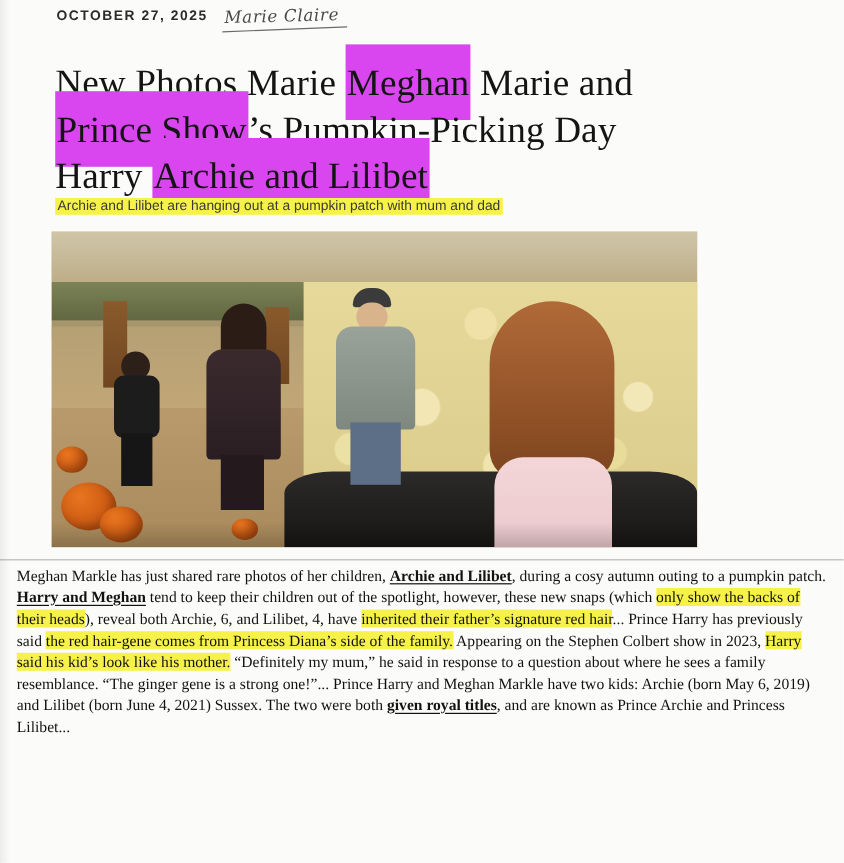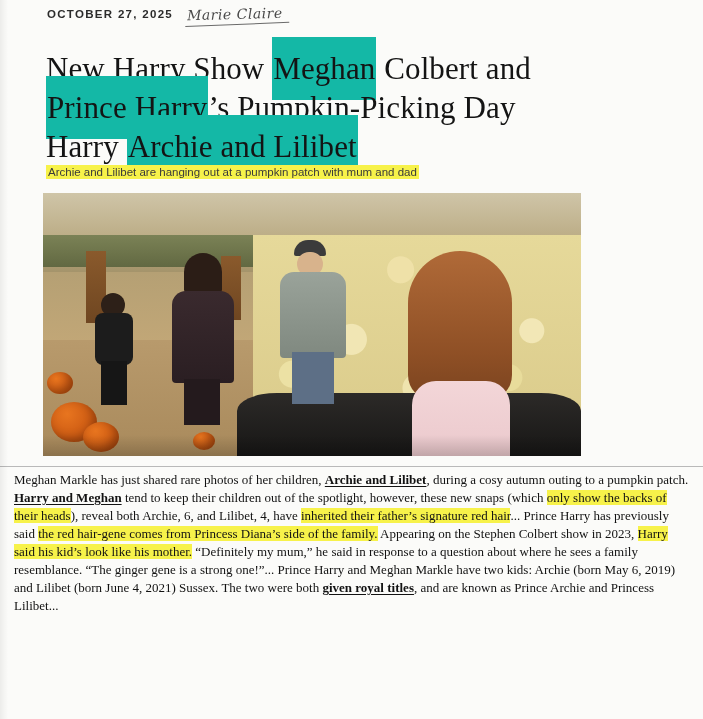--- a/index.html
+++ b/index.html
@@ -66,21 +66,21 @@
     top: 28px;
     width: 620px;
     font-family: "Liberation Serif", serif;
     font-size: 31px;
     line-height: 1.27;
     font-weight: 400;
     color: #141414;
     letter-spacing: 0.1px;
   }
   .headline .hl {
-    background: #14b8a6;
+    background: #d946ef;
     padding: 14px 1px;
     box-decoration-break: clone;
     -webkit-box-decoration-break: clone;
   }
 
   .standfirst {
     position: absolute;
     left: 46px;
     top: 152px;
     width: 560px;
@@ -272,22 +272,22 @@
 <body>
 
 <div class="page">
 
   <div class="kicker-row">
     <span class="kicker">OCTOBER 27, 2025</span>
     <span class="handwriting">Marie Claire</span>
   </div>
 
   <h1 class="headline">
-    <span>New Harry Show </span><span class="hl">Meghan</span><span> Colbert and</span><br>
-    <span class="hl">Prince Harry</span><span>’s Pumpkin-Picking Day</span><br>
+    <span>New Photos Marie </span><span class="hl">Meghan</span><span> Marie and</span><br>
+    <span class="hl">Prince Show</span><span>’s Pumpkin-Picking Day</span><br>
     <span>Harry </span><span class="hl">Archie and Lilibet</span>
   </h1>
 
   <p class="standfirst">
     <span class="hl">Archie and Lilibet are hanging out at a pumpkin patch with mum and dad</span>
   </p>
 
   <div class="photo" role="img">
     <div class="sky"></div>
     <div class="treeline"></div>

